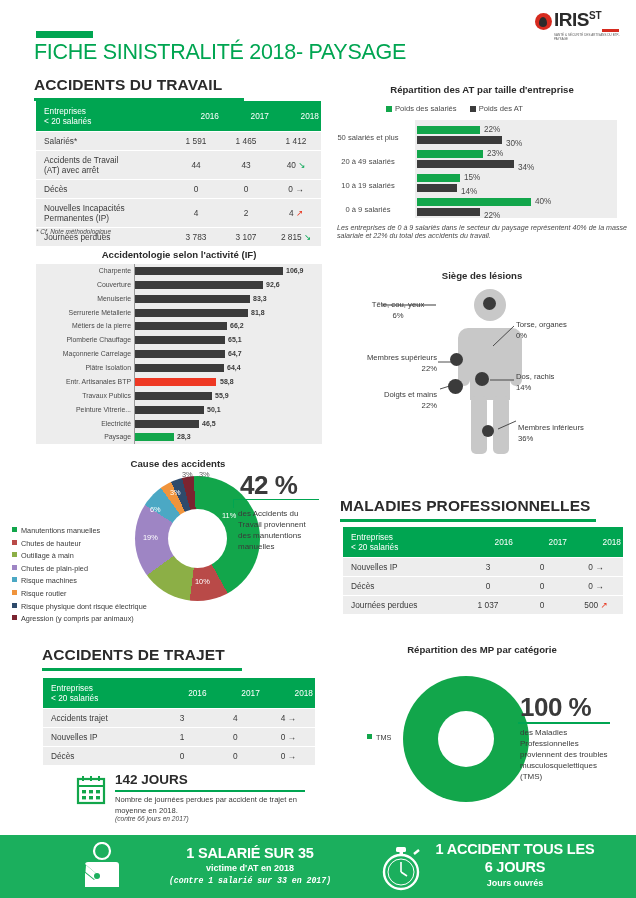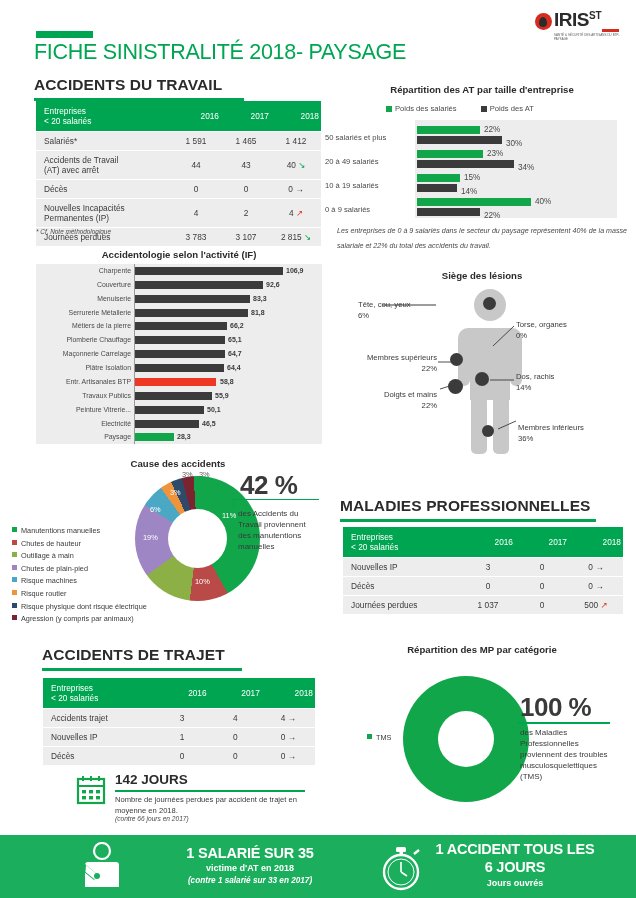--- a/index.html
+++ b/index.html
@@ -36,26 +36,26 @@
   .dtable th.num { text-align:right; padding-left:2px; padding-right:2px; }
   .dtable td { background:#EDEDED; padding:4px 8px; color:#3a3a3a; border-top:1.5px solid #ffffff; }
   .dtable td.num { text-align:center; padding-left:2px; padding-right:2px; }
   .up { color:#E8341C; font-size:8.5px; }
   .down { color:#00A551; font-size:8.5px; }
   .flat { color:#3a3a3a; font-size:8.5px; }
   .tnote { position:absolute; font-size:6.4px; font-style:italic; color:#4a4a4a; }
 
   
   .plotbg { position:absolute; background:#EDEDED; }
-  .legend-row { position:absolute; display:flex; gap:24px; font-size:7.6px; color:#4a4a4a; }
+  .legend-row { position:absolute; display:flex; gap:13px; font-size:7.6px; color:#4a4a4a; }
   .legend-row span.sw { width:6px; height:6px; display:inline-block; margin-right:3px; vertical-align:-0.5px;}
   .bar { position:absolute; }
   .barlbl { position:absolute; font-size:8.2px; color:#4a4a4a; }
-  .axlbl { position:absolute; font-size:7.6px; color:#4a4a4a; text-align:left; white-space:nowrap; }
-  .ital-note { position:absolute; font-size:7.1px; font-style:italic; color:#4a4a4a; text-align:justify; line-height:15px; }
+  .axlbl { position:absolute; font-size:7.6px; color:#4a4a4a; text-align:center; white-space:nowrap; }
+  .ital-note { position:absolute; font-size:7.1px; font-style:italic; color:#4a4a4a; text-align:justify; line-height:8px; }
 
   
   .acc-lbl { position:absolute; font-size:6.9px; color:#4a4a4a; text-align:right; white-space:nowrap; }
   .acc-val { position:absolute; font-size:7px; font-weight:bold; color:#3a3a3a; }
   .acc-axis { position:absolute; background:#9a9a9a; width:1px; }
 
   
   .donut { position:absolute; border-radius:50%; }
   .donut-hole { position:absolute; border-radius:50%; background:#ffffff; }
   .dlegend { position:absolute; font-size:7.3px; color:#3a3a3a; line-height:12.6px; }
@@ -74,21 +74,21 @@
   
   .cal-num { position:absolute; font-size:13.5px; font-weight:bold; color:#2b2b2b; }
   .cal-rule { position:absolute; height:1.6px; background:#00A551; }
   .cal-desc { position:absolute; font-size:7.6px; color:#3a3a3a; line-height:11px; }
   .cal-sub { position:absolute; font-size:6.6px; font-style:italic; color:#4a4a4a; }
 
   
   .footer { position:absolute; left:0; bottom:0; width:636px; height:63px; background:#1BAF5D; }
   .f-big { position:absolute; color:#ffffff; font-size:14.5px; font-weight:bold; text-align:center; letter-spacing:-0.2px; white-space:nowrap;}
   .f-mid { position:absolute; color:#ffffff; font-size:9px; font-weight:bold; text-align:center; white-space:nowrap;}
-  .f-small { position:absolute; color:#ffffff; font-size:8.2px; font-weight:bold; font-style:italic; text-align:center; white-space:nowrap;}
+  .f-small { position:absolute; color:#ffffff; font-size:8.2px; font-weight:bold; font-style:italic; text-align:center; white-space:nowrap;font-family:Liberation Mono, monospace;}
 </style>
 </head>
 <body>
 
 <div class="page">
 
   <div class="accent-bar"></div>
   <div class="main-title">FICHE SINISTRALITÉ 2018- PAYSAGE</div>
 
   <div class="logo">
@@ -252,21 +252,21 @@
     <line x1="110" y1="101" x2="126" y2="96" stroke="#3B3B3B" stroke-width="0.9"></line>
     <line x1="168" y1="141" x2="186" y2="133" stroke="#3B3B3B" stroke-width="0.9"></line>
   </svg>
 
   <div style="position:absolute; left:483px; top:297px; width:13px; height:13px; border-radius:50%; background:#3B3B3B;"></div>
   <div style="position:absolute; left:450px; top:353px; width:13px; height:13px; border-radius:50%; background:#3B3B3B;"></div>
   <div style="position:absolute; left:448px; top:379px; width:15px; height:15px; border-radius:50%; background:#3B3B3B;"></div>
   <div style="position:absolute; left:475px; top:372px; width:14px; height:14px; border-radius:50%; background:#3B3B3B;"></div>
   <div style="position:absolute; left:482px; top:425px; width:12px; height:12px; border-radius:50%; background:#3B3B3B;"></div>
 
-  <div class="bl" style="left:358px; top:300px; text-align:left; width:80px;">
+  <div class="bl" style="left:358px; top:300px; text-align:center; width:80px;">
     <span>Tête, cou, yeux</span><br><span>6%</span>
   </div>
   <div class="bl" style="left:516px; top:320px; width:90px;">
     <span>Torse, organes</span><br><span>0%</span>
   </div>
   <div class="bl" style="left:345px; top:353px; text-align:right; width:92px;">
     <span>Membres supérieurs</span><br><span>22%</span>
   </div>
   <div class="bl" style="left:516px; top:372px; width:90px;">
     <span>Dos, rachis</span><br><span>14%</span>

